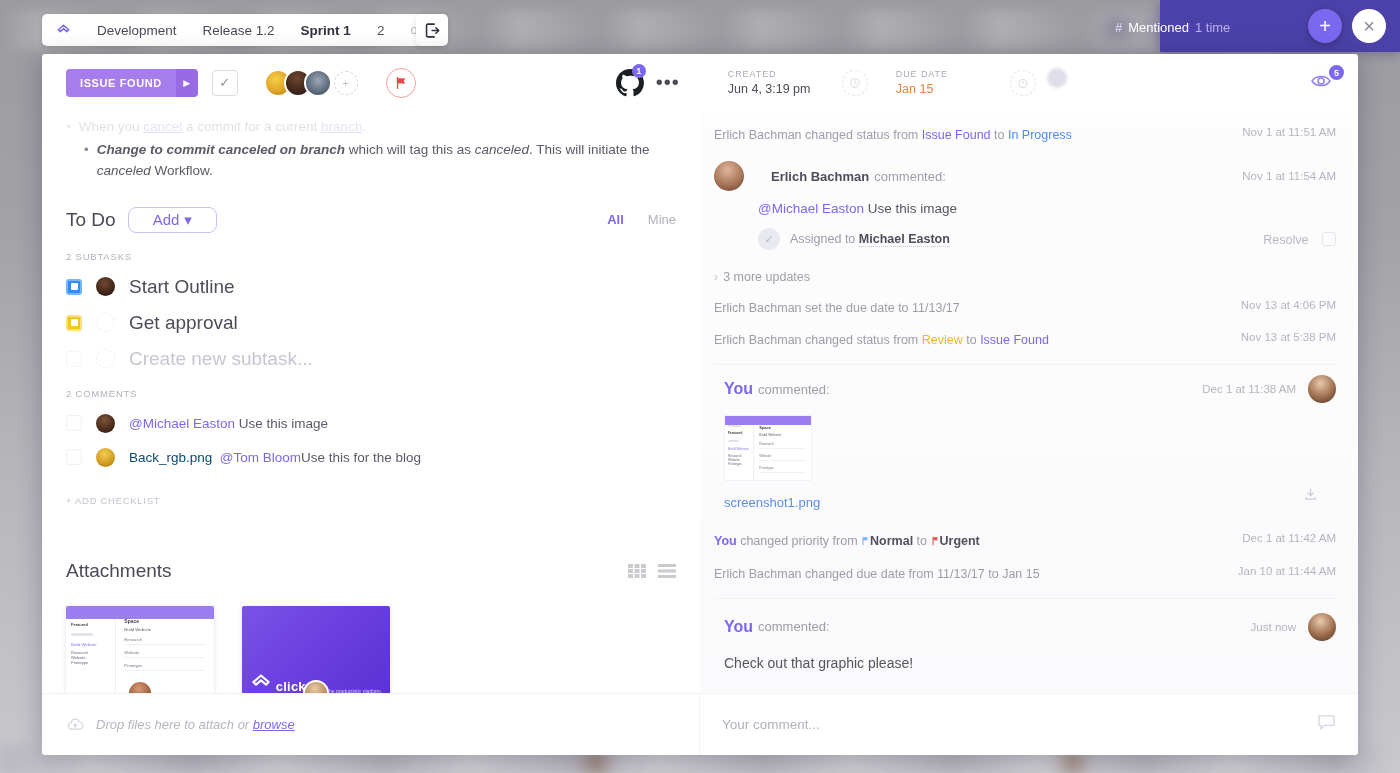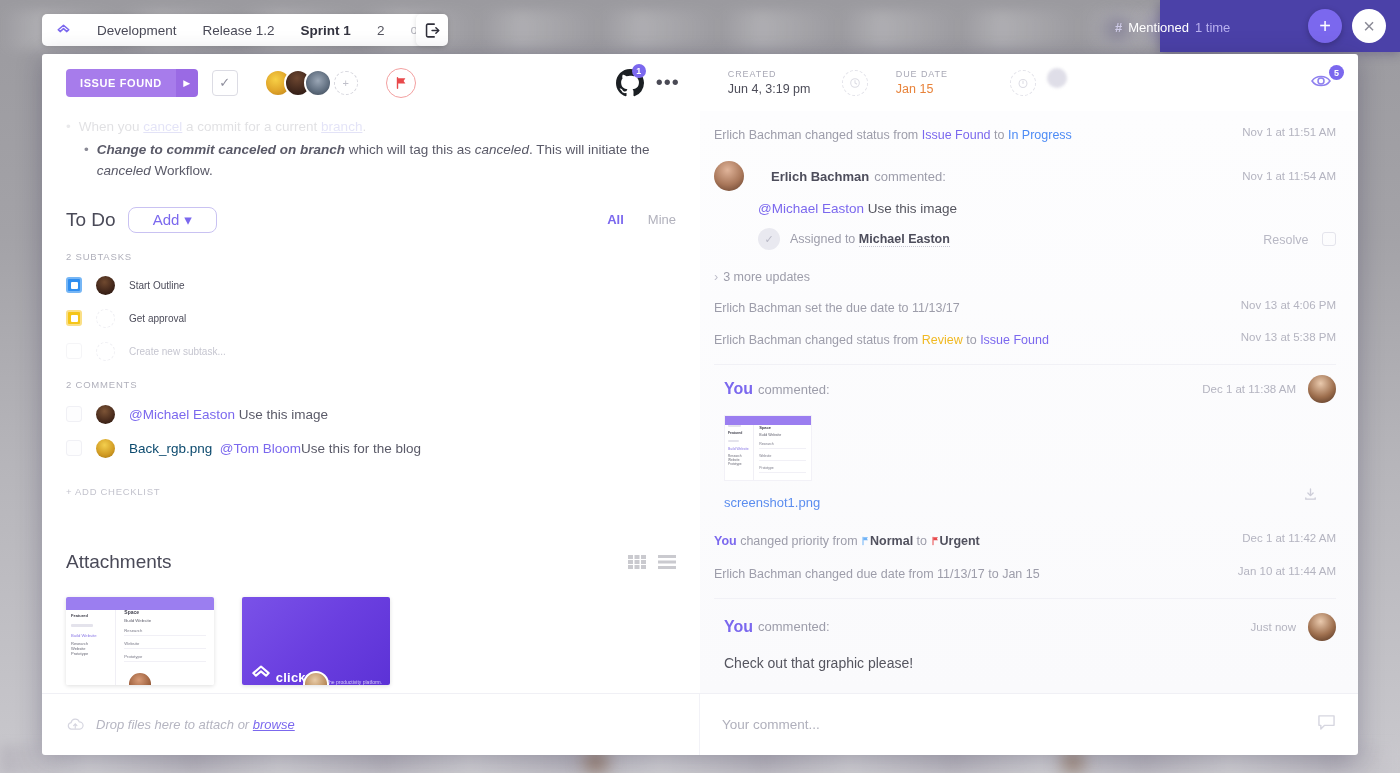--- a/index.html
+++ b/index.html
@@ -150,21 +150,21 @@
   .cb { width:16px; height:16px; border-radius:3px; flex:none; cursor:pointer;
     display:flex; align-items:center; justify-content:center; }
   .cb-blue { background:#2f8ef0; border:2px solid #76b6f5; }
   .cb-blue i { width:7px;height:7px;background:#fff;display:block;border-radius:1px; }
   .cb-yellow { background:#f5c518; border:2px solid #fadf86; }
   .cb-yellow i { width:7px;height:7px;background:#fff;display:block;border-radius:1px; }
   .cb-ghost { border:1.5px solid #e9e9ef; background:#fff; opacity:.45; }
   .sub-av { width:19px; height:19px; border-radius:50%; flex:none; }
   .sub-av.dark { background: radial-gradient(circle at 45% 32%, #70492f 0%, #3e2419 62%, #22130e 100%); }
   .sub-av.gear { border:1.5px dashed #e3e3ea; opacity:.6; }
-  .sub-text { font-size:10px; color:#4c4c5a; }
+  .sub-text { font-size:19px; color:#4c4c5a; }
   .sub-text.ghost { color:#c6c6d0; }
 
   .cmt-row { display:flex; align-items:center; gap: 14px; margin-top: 15px; }
   .cmt-box { width:16px; height:16px; border-radius:3px; border:1px solid #f0f0f5;
     background:#fdfdfe; flex:none; }
   .cmt-av { width:19px; height:19px; border-radius:50%; flex:none; }
   .cmt-av.brown { background: radial-gradient(circle at 45% 32%, #7d5436 0%, #46291b 62%, #24140d 100%); }
   .cmt-av.gold { background: radial-gradient(circle at 45% 32%, #f3cf4e 0%, #d09a22 60%, #9a6f13 100%); }
   .cmt-txt { font-size:13.5px; color:#5a5a68; }
   .mention { color:#7b68ee; }

